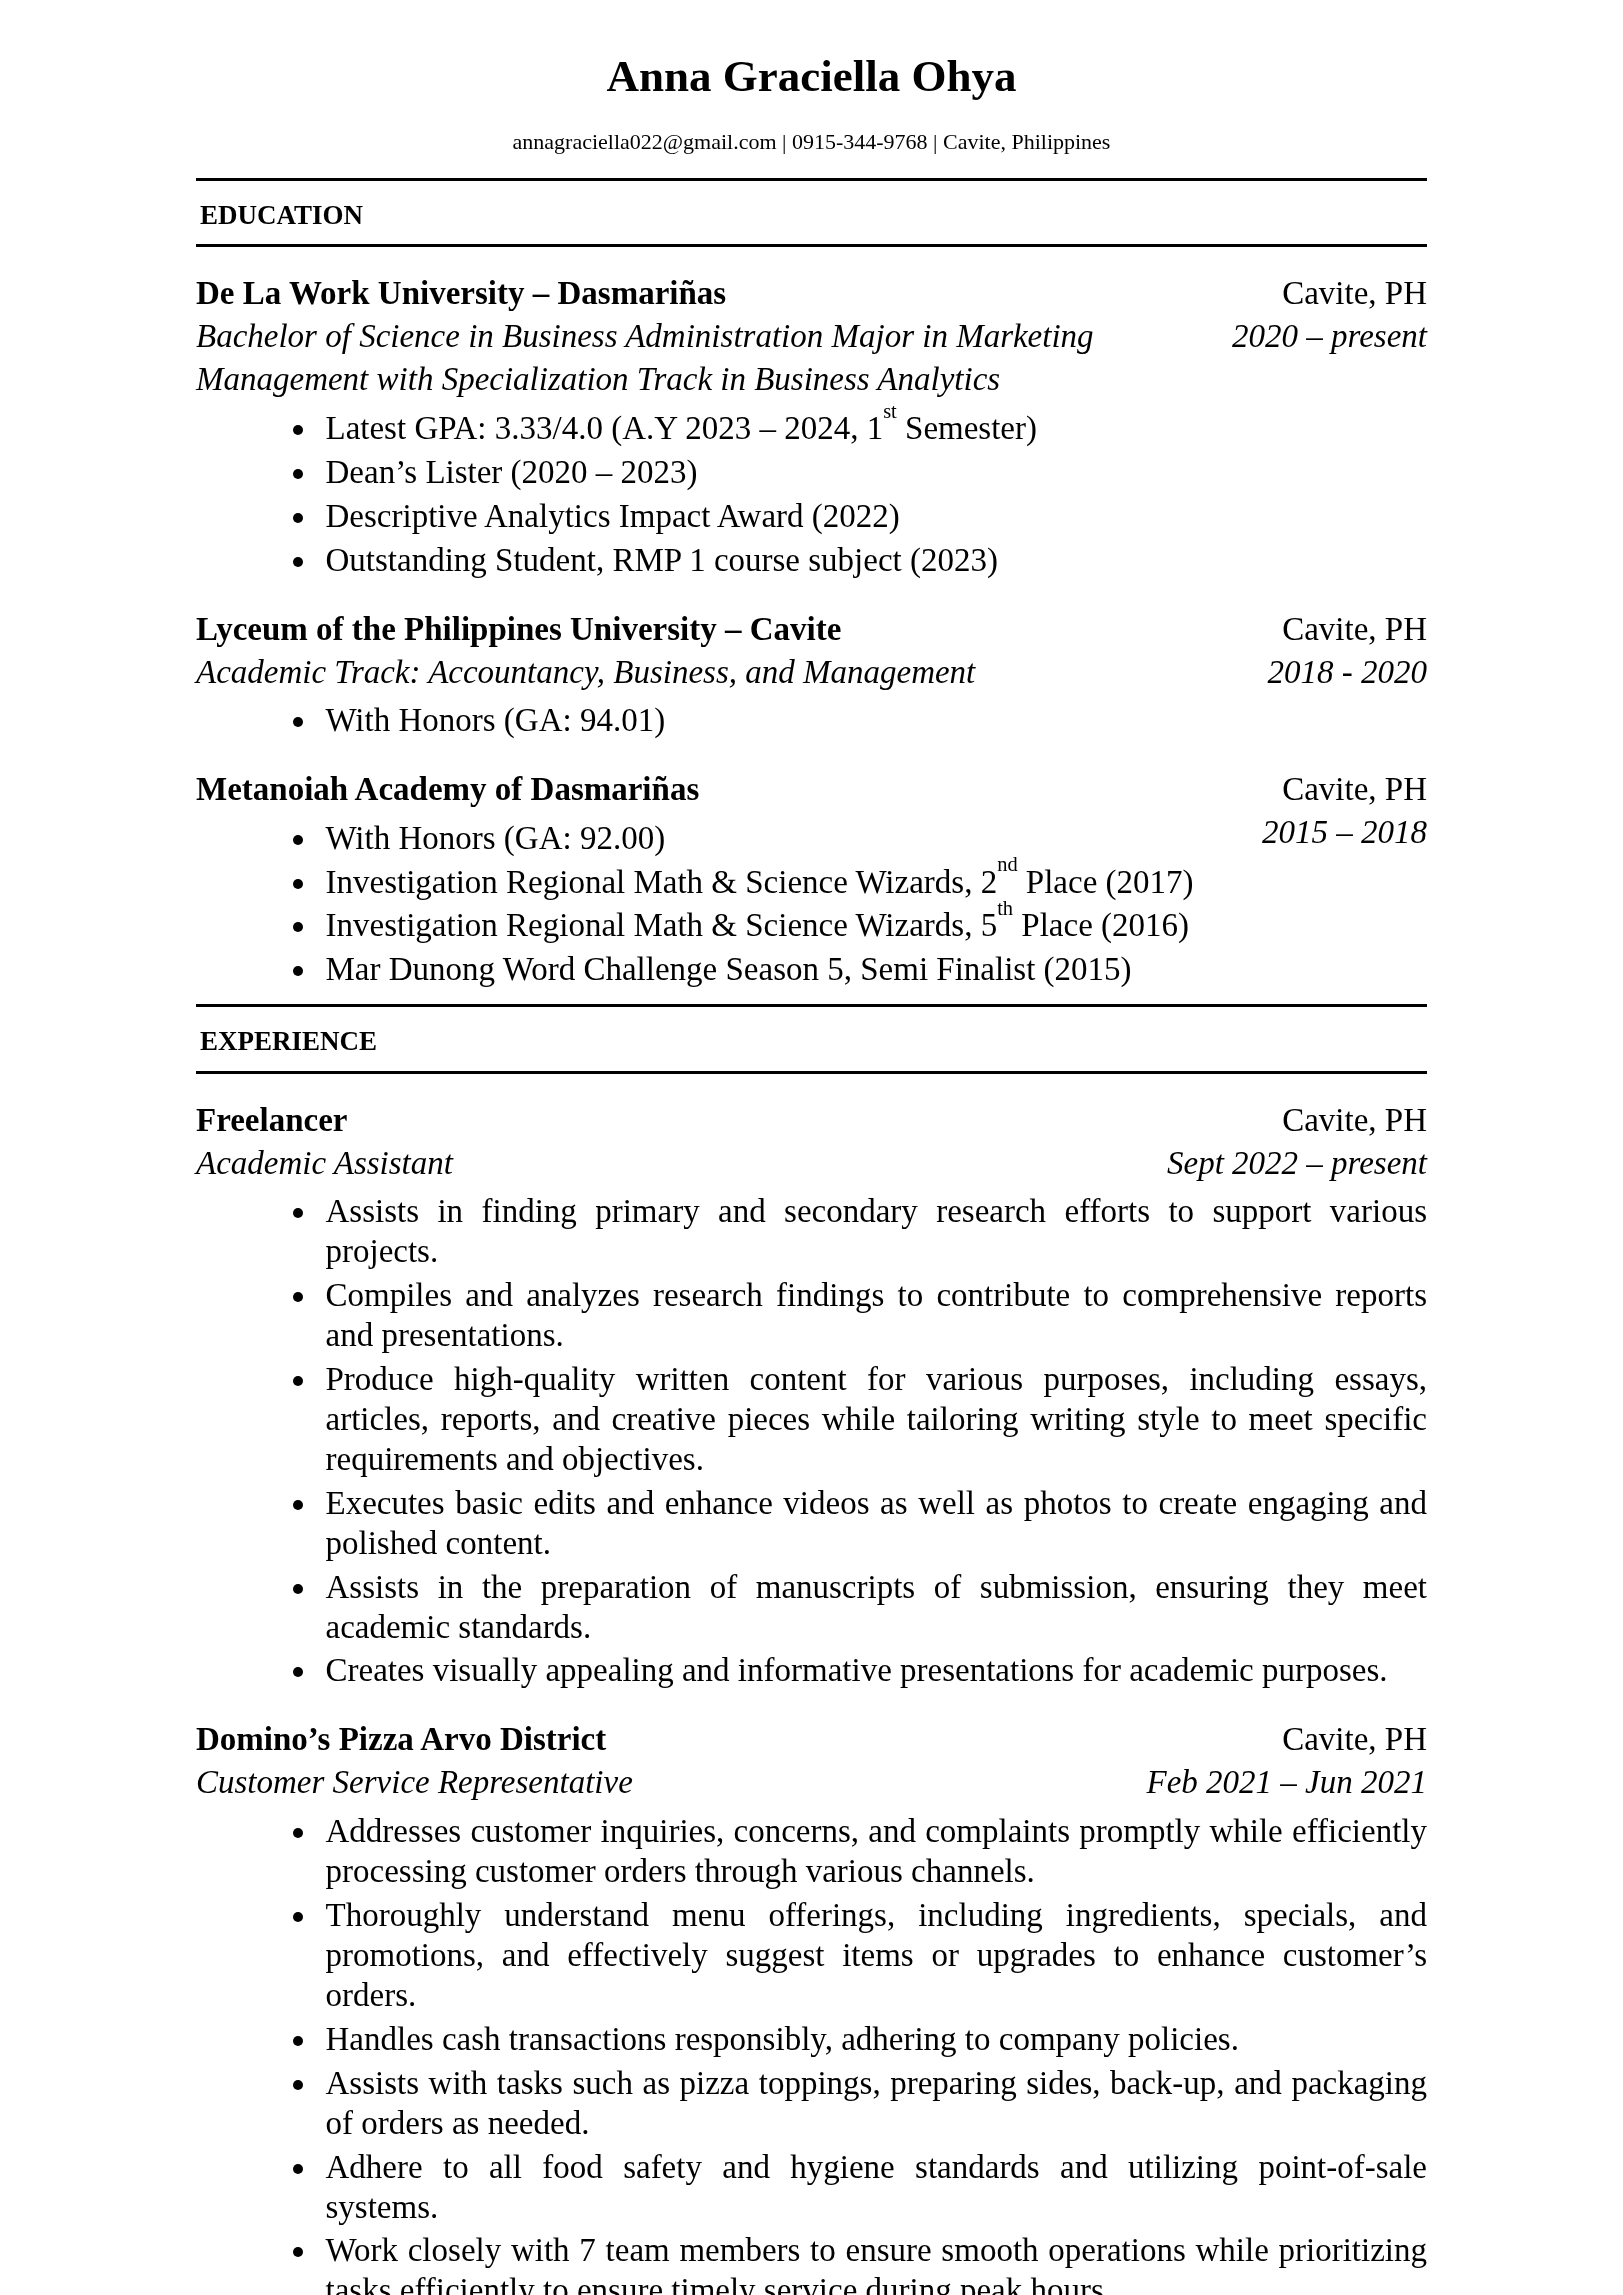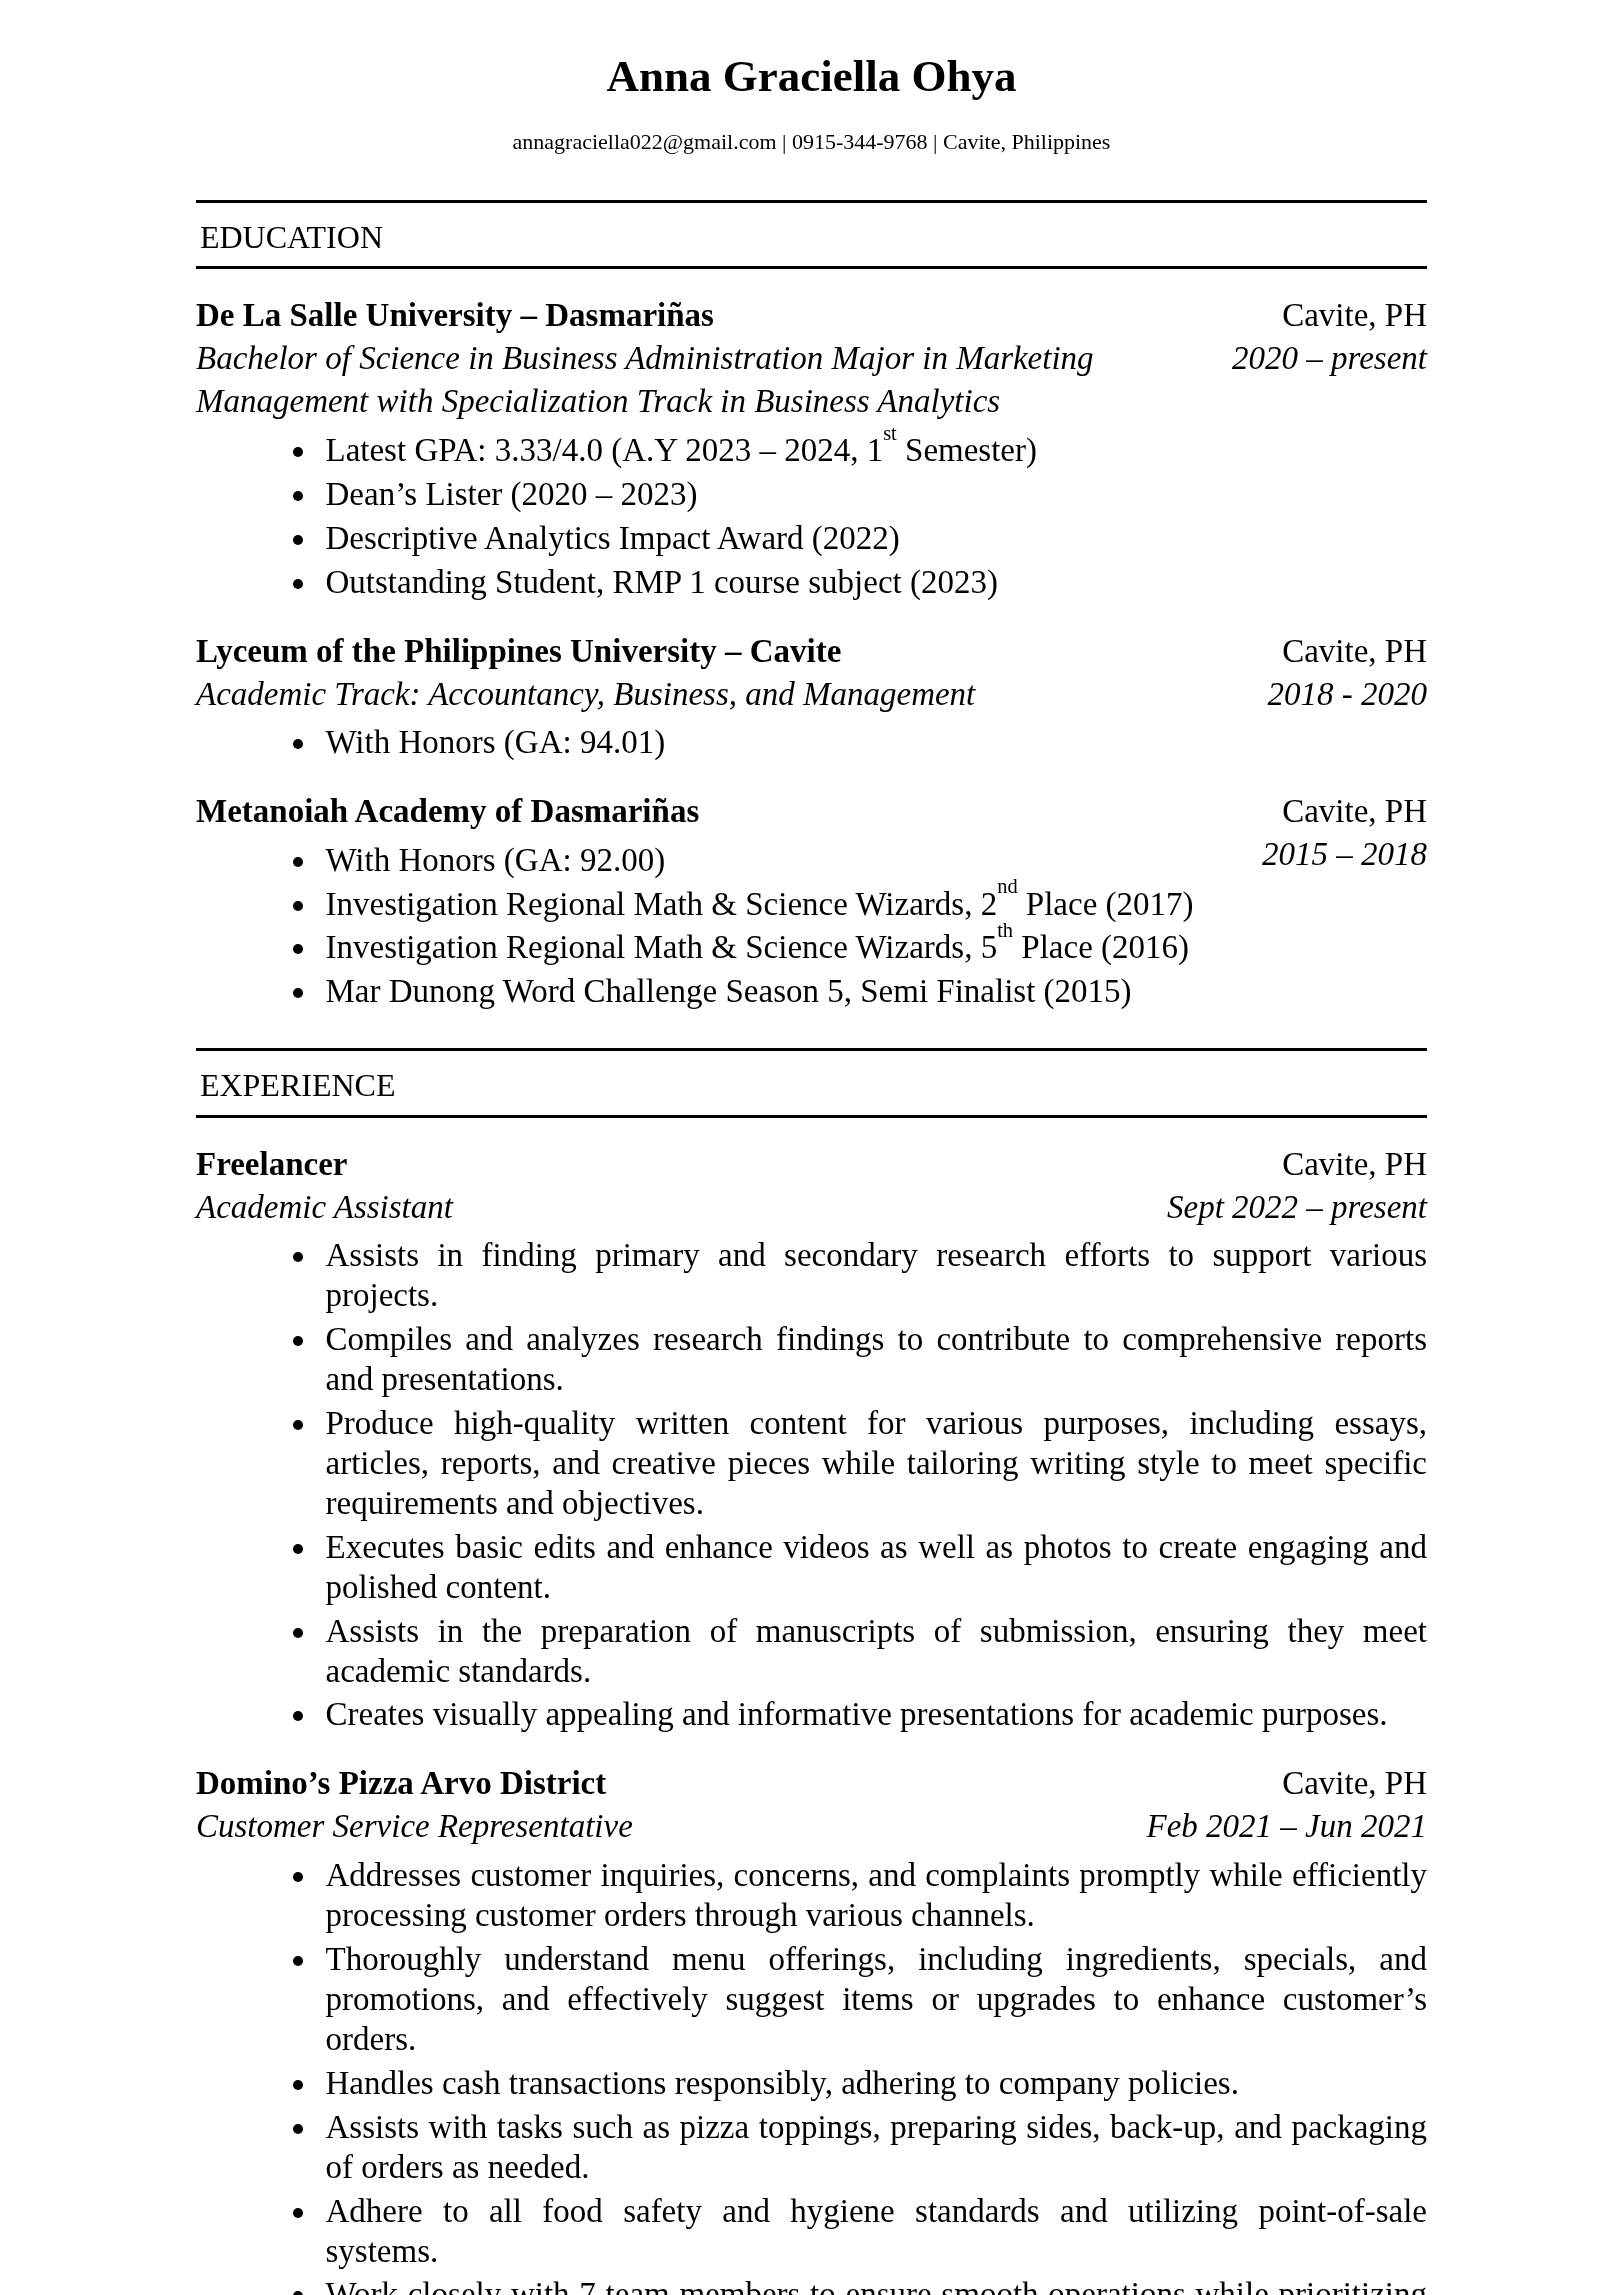--- a/index.html
+++ b/index.html
@@ -18,26 +18,26 @@
   }
   .resume-header { text-align: center; }
   .candidate-name {
     font-size: 45px;
     font-weight: bold;
     line-height: 52px;
   }
   .contact-line { margin-top: 18.3px; font-size: 22px; }
 
   .section-heading {
-    margin-top: 37px;
+    margin-top: 15px;
     border-top: 3.9px solid #000;
     border-bottom: 3.9px solid #000;
     padding: 15.7px 0 10.5px 3.9px;
-    font-weight: normal;
-    font-size: 32px;
+    font-weight: bold;
+    font-size: 27px;
     line-height: 37px;
   }
   .entry { position: relative; margin-top: 28px; }
   .section-heading + .entry { margin-top: 25px; }
   .entry-bare { margin-top: 0; }
   .entry-left { padding-right: 281px; }
   .entry-title { font-weight: bold; }
   .entry-subtitle { font-style: italic; }
   .entry-right {
     position: absolute;
@@ -69,21 +69,21 @@
   <div class="resume-header">
     <div class="candidate-name">Anna Graciella Ohya</div>
     <div class="contact-line">annagraciella022@gmail.com | 0915-344-9768 | Cavite, Philippines</div>
   </div>
 
   <div>
       <section class="section section-education">
         <div class="section-heading">EDUCATION</div>
         <div class="entry">
           <div class="entry-left">
-            <div class="entry-title">De La Salle University – Dasmariñas</div>
+            <div class="entry-title">De La Work University – Dasmariñas</div>
             <div class="entry-subtitle">Bachelor of Science in Business Administration Major in Marketing Management with Specialization Track in Business Analytics</div>
           </div>
           <div class="entry-right">
             <div class="entry-location">Cavite, PH</div>
             <div class="entry-dates">2020 – present</div>
           </div>
           <ul class="bullets">
             <li>Latest GPA: 3.33/4.0 (A.Y 2023 – 2024, 1<sup>st</sup> Semester)</li>
             <li>Dean’s Lister (2020 – 2023)</li>
             <li>Descriptive Analytics Impact Award (2022)</li>

